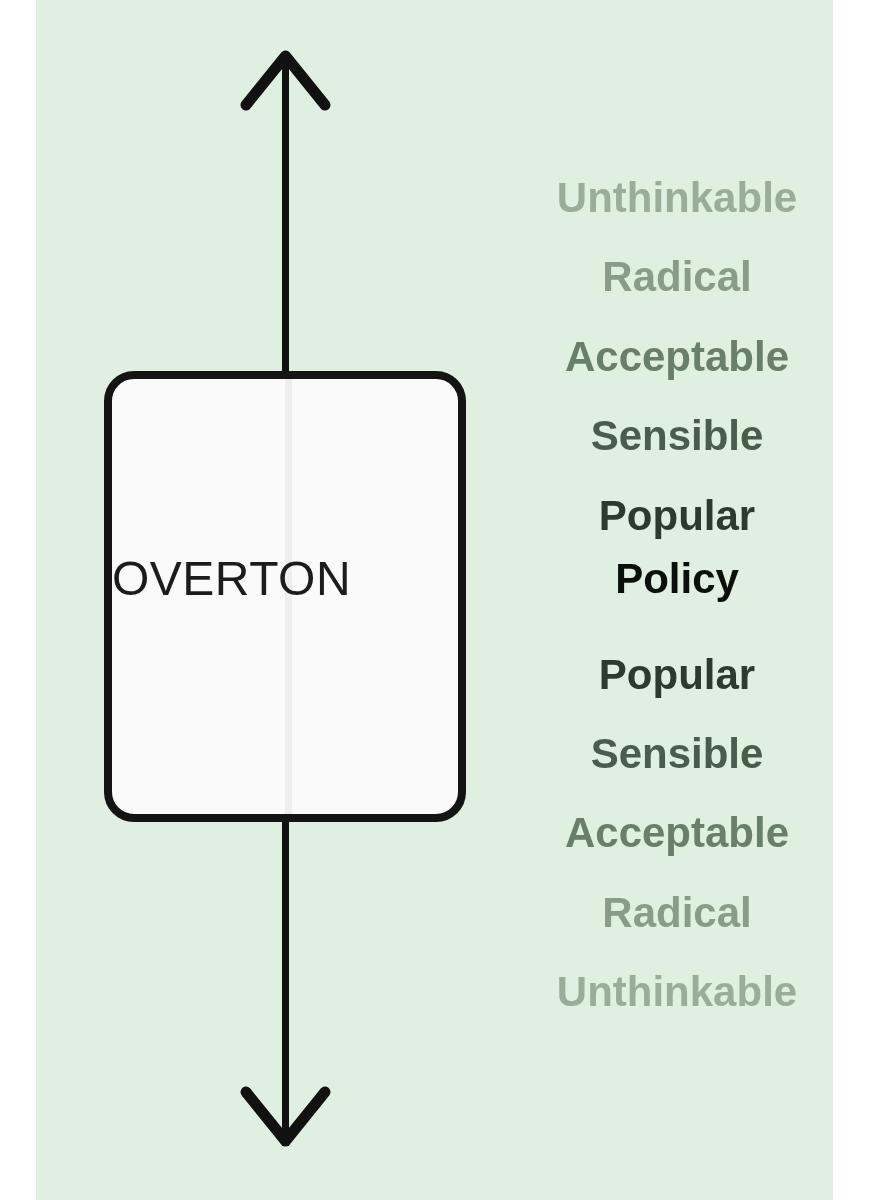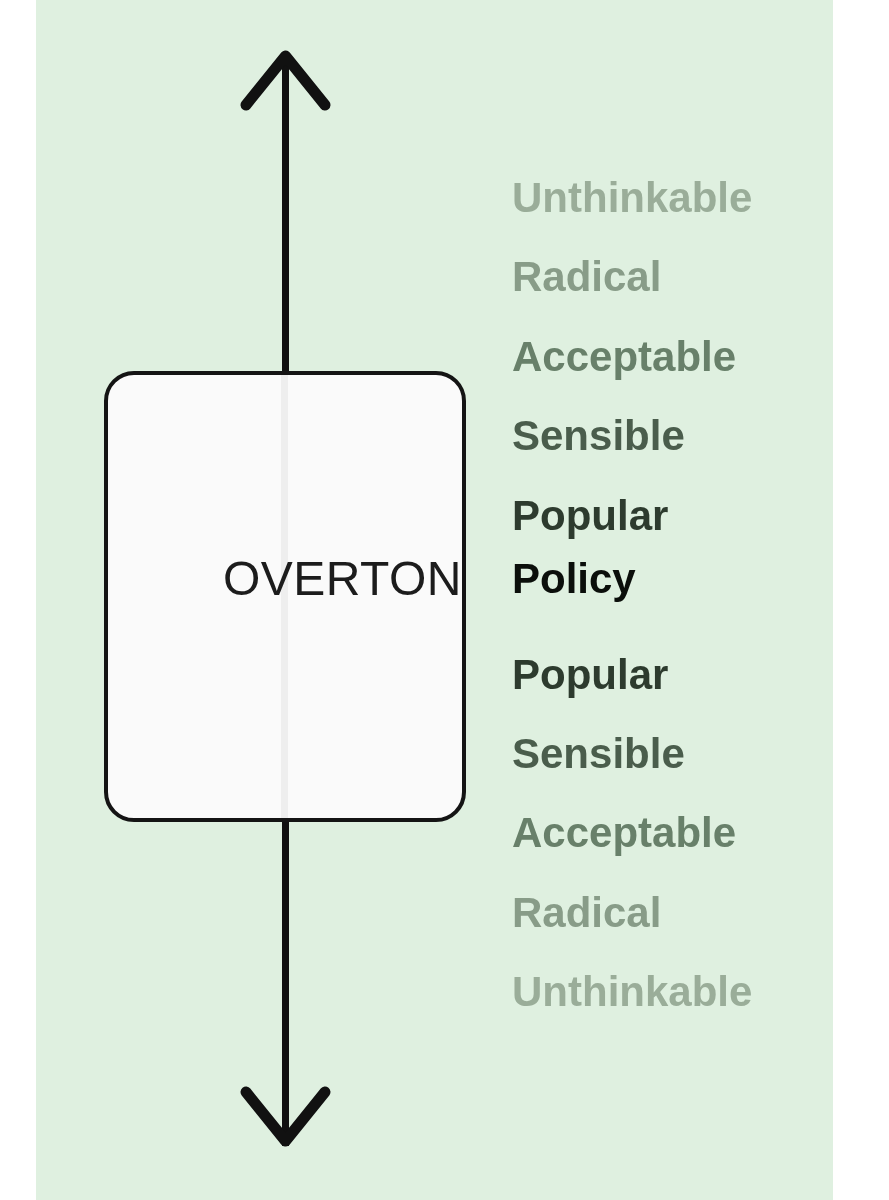--- a/index.html
+++ b/index.html
@@ -44,27 +44,26 @@
 
   
   .overton-box {
     position: absolute;
     left: 104px;
     top: 371px;
     width: 362px;
     height: 451px;
     box-sizing: border-box;
     background: #fafafa;
-    border: 4px solid #1d4ed8;
+    border: 8px solid #1d4ed8;
     border-radius: 30px;
     display: flex;
     flex-direction: column;
-    align-items: flex-end;
+    align-items: flex-start;
     justify-content: center;
-    padding-left: 11px;
   }
   
   .box-axis-ghost {
     position: absolute;
     left: 173px;
     top: 0;
     width: 7px;
     height: 100%;
     background: #eeeeee;
   }
@@ -94,20 +93,21 @@
     position: absolute;
     left: 0;
     width: 330px;
     height: 60px;
     line-height: 60px;
     font-family: "Liberation Sans", sans-serif;
     font-size: 42px;
     font-weight: 700;
     letter-spacing: 0px;
     white-space: nowrap;
+    text-align: center;
   }
 </style>
 </head>
 <body>
 
 <div id="diagram-root" style="background: rgb(255, 255, 255);">
 
   <div class="canvas-panel" style="background: rgb(223, 240, 224);"></div>
 
   <svg class="axis-arrow" viewBox="0 0 889 1200" width="889" height="1200" xmlns="http://www.w3.org/2000/svg">

